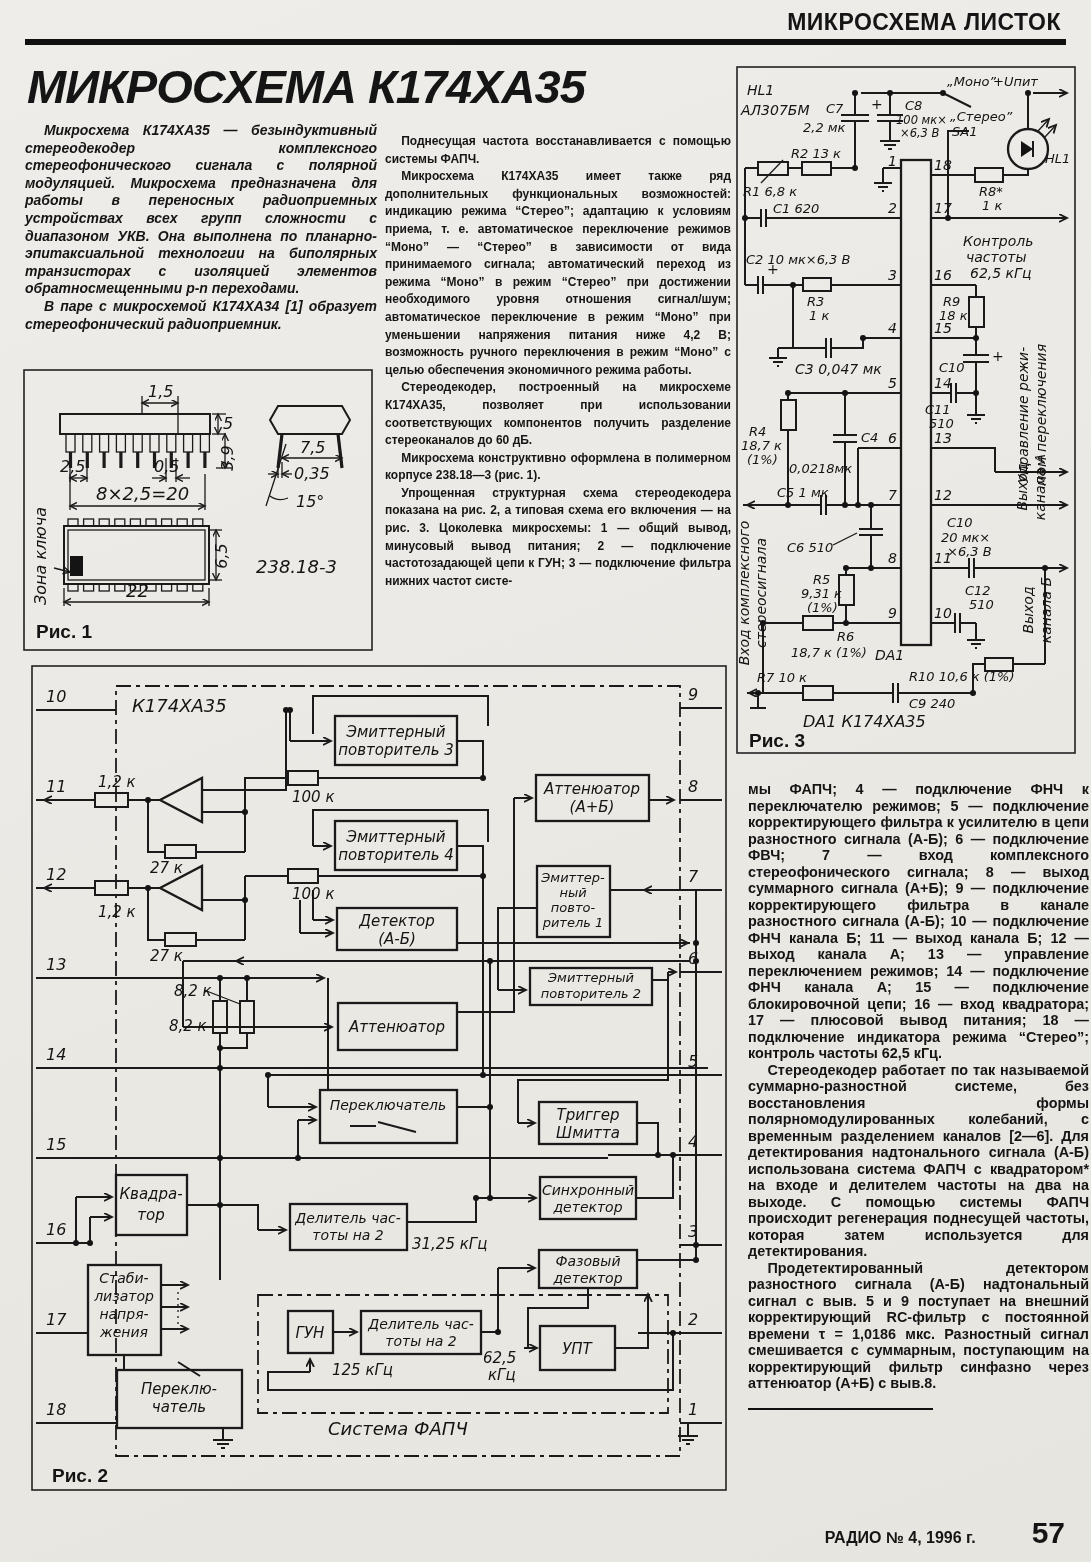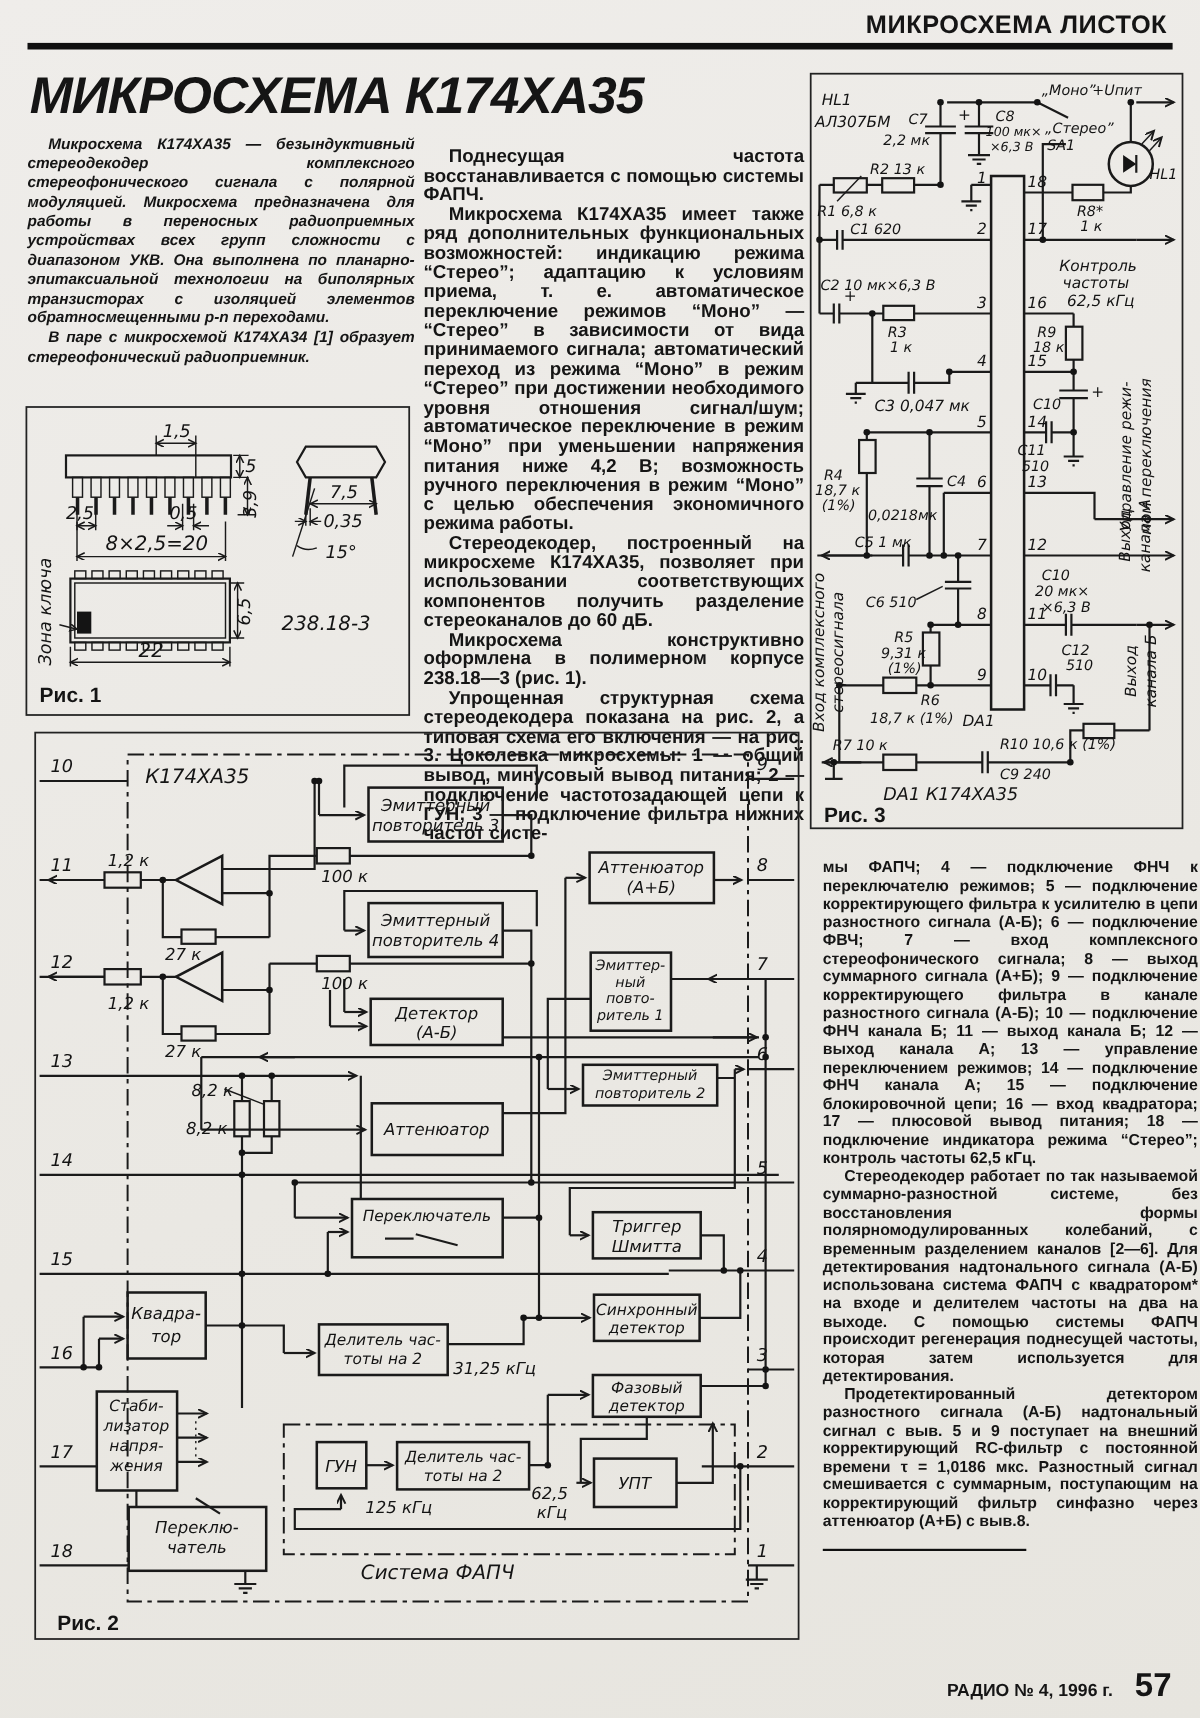--- a/index.html
+++ b/index.html
@@ -5,31 +5,31 @@
   html,body { margin:0; padding:0; }
   .page { position:relative; width:1091px; height:1562px; background:linear-gradient(160deg,#efedea 0%, #eae8e3 60%, #e7e5df 100%);
           font-family:"Liberation Sans",sans-serif; color:#151515; overflow:hidden; }
   .kicker { position:absolute; top:9px; right:30px; font-size:23px; font-weight:bold; letter-spacing:.5px; }
   .hrule  { position:absolute; top:39px; left:25px; width:1041px; height:6px; background:#101010; }
   .title  { position:absolute; top:58px; left:26px; margin:1px; font-size:47px; font-style:italic; font-weight:bold; letter-spacing:-1px; }
   .col { position:absolute; text-align:justify; font-weight:bold; }
   .col p { margin:0; }
   .col .indent { text-indent:1.35em; }
   .col1 { left:25px;  top:122px; width:352px; font-size:14px; line-height:17.6px;font-style:italic; }
-  .col2 { left:385px; top:133px; width:346px; font-size:17px; line-height:17.6px; }
+  .col2 { left:385px; top:133px; width:346px; font-size:12px; line-height:17.6px; }
   .col3 { left:748px; top:781px; width:341px; font-size:14.4px; line-height:16.5px; }
   .fnrule { border:none; border-top:2.5px solid #101010; width:185px; margin:16px 0 10px 0; }
   .footnote { font-size:13.2px; line-height:15.8px; }
   .fig { position:absolute; }
   #fig1 { left:20px;  top:366px; }
   #fig2 { left:28px;  top:660px; }
   #fig3 { left:733px; top:63px; }
   .footer { position:absolute; right:26px; bottom:12px; display:flex; align-items:baseline; gap:20px;justify-content:flex-end; }
   .journal { font-size:16px; font-weight:bold; }
-  .pageno  { font-size:30px; font-weight:bold; }
+  .pageno  { font-size:30px; font-weight:bold;margin-left:36px; }
   
   .w  { stroke:#1a1a1a; stroke-width:2;   fill:none; }
   .w1 { stroke:#1a1a1a; stroke-width:1.3; fill:none; }
   .w3 { stroke:#1a1a1a; stroke-width:3.2; fill:none; }
   .bx { stroke:#1a1a1a; stroke-width:2.3; fill:none; }
   .bd { stroke:#222;    stroke-width:1.6; fill:none; }
   .dd { stroke:#1a1a1a; stroke-width:1.8; fill:none; stroke-dasharray:15 5 4 5; }
   .dt { fill:#141414; stroke:none; }
   .dk { fill:#141414; }
   text.ft  { font-family:"DejaVu Sans",sans-serif; font-style:italic; fill:#141414; font-size:15px; }

